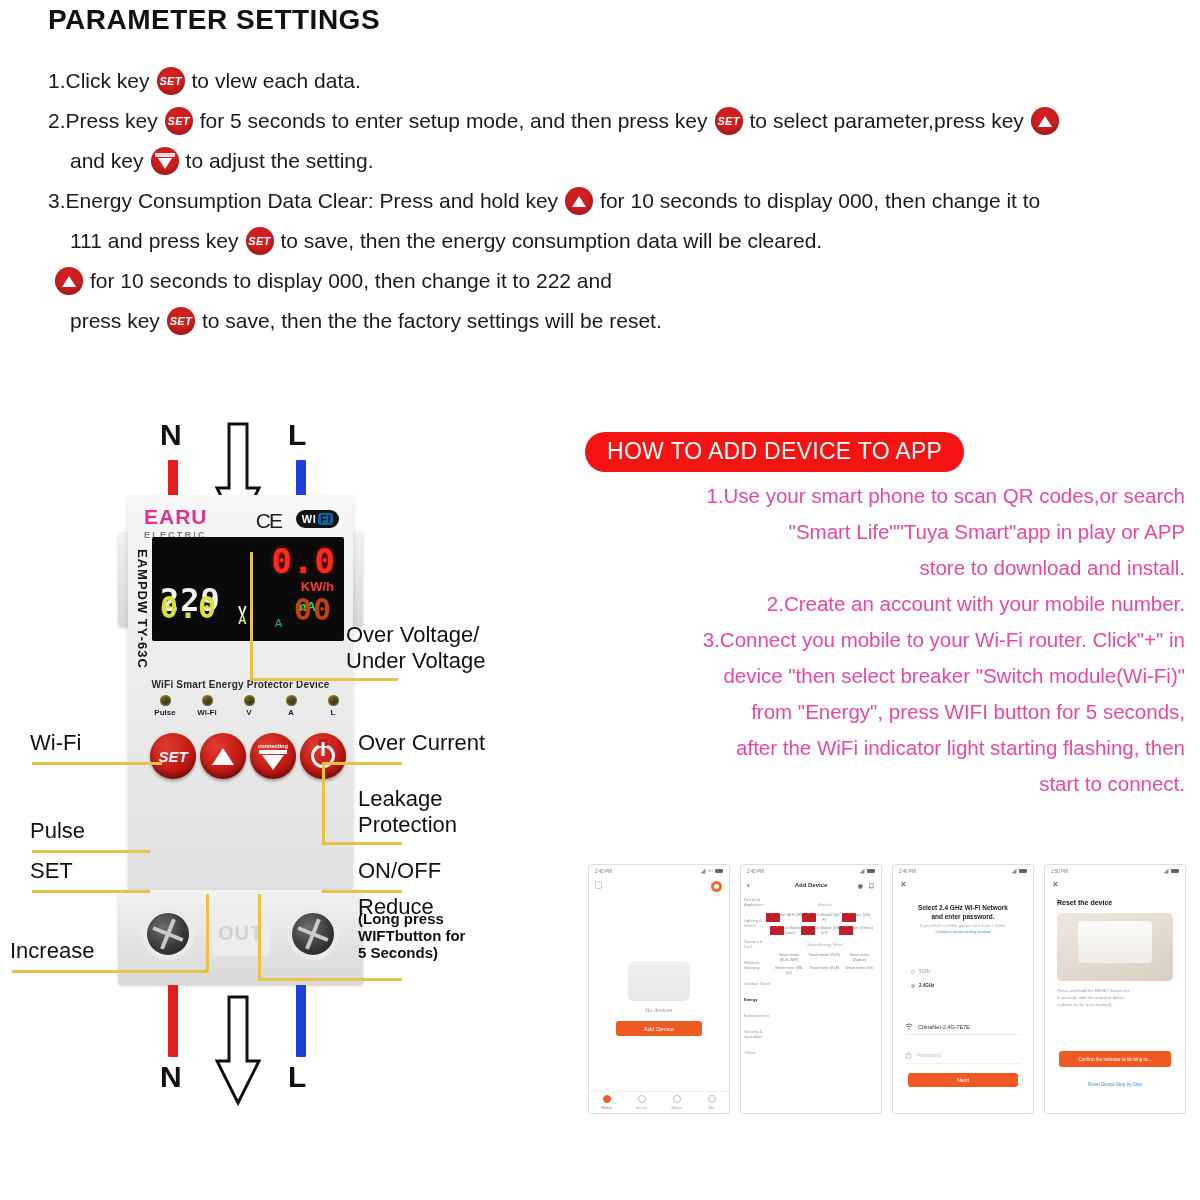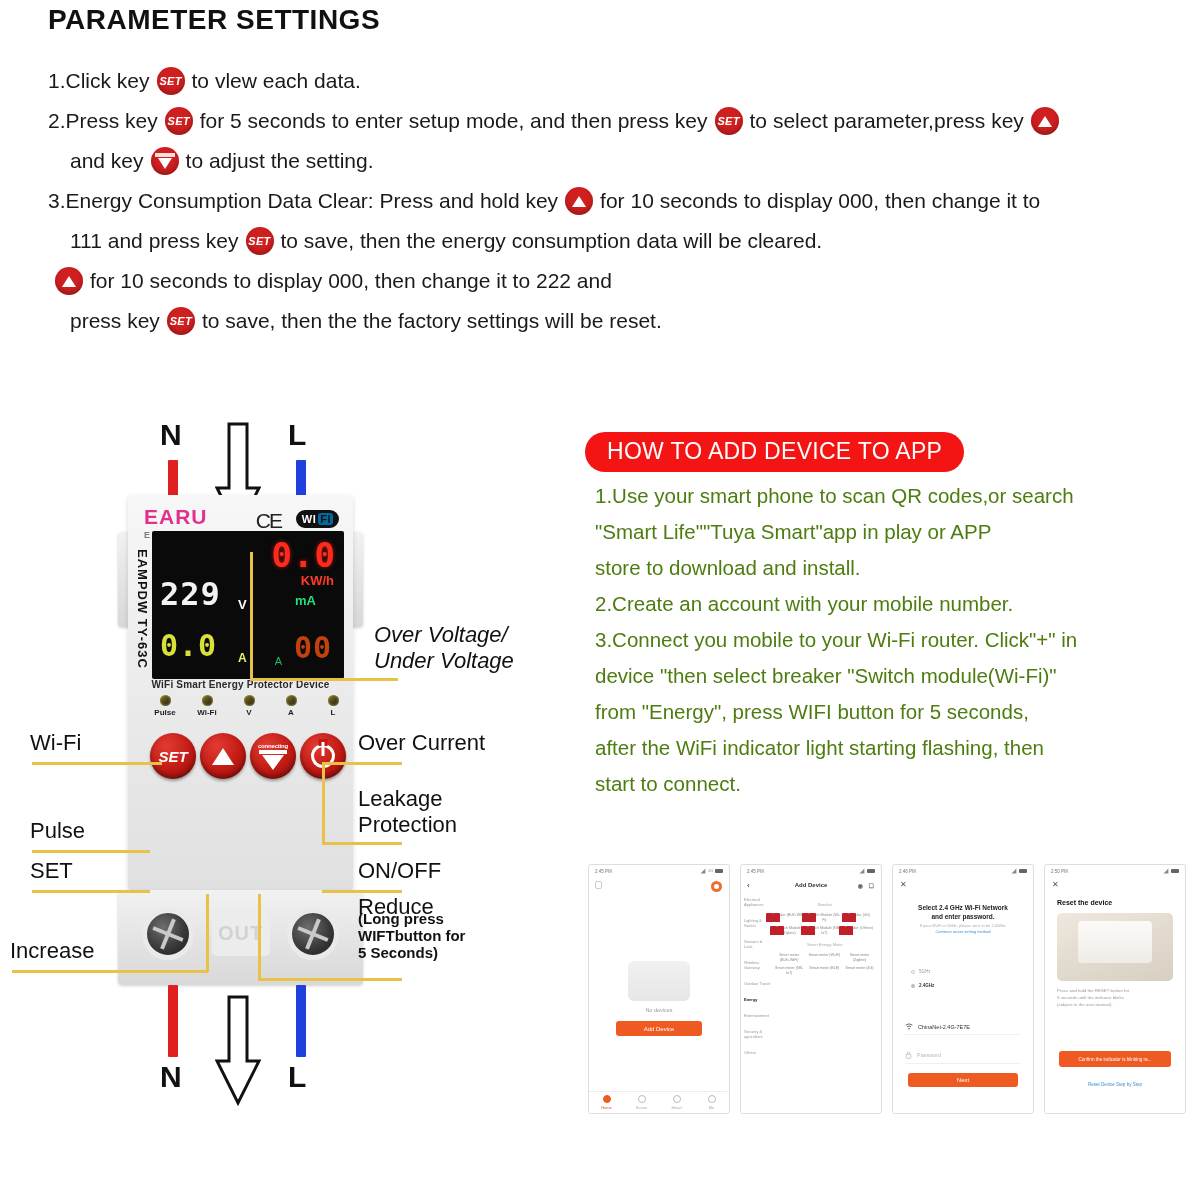--- a/index.html
+++ b/index.html
@@ -114,21 +114,21 @@
   }
   .wifimark i { font-style:normal; background:#0369a1; color:#111; border-radius:3px; padding:0 2px; }
 
   .modelv {
     position:absolute; left:4px; top:54px; height:140px; width:18px;
     writing-mode: vertical-rl; font-size:13px; font-weight:bold; color:#111;
     letter-spacing:1px;
   }
 
   .lcd {
-    position:absolute; left:24px; top:36px; width:192px; height:148px;
+    position:absolute; left:24px; top:42px; width:192px; height:104px;
     background:#0a0a0a; border-radius:2px; overflow:hidden;
   }
   .seg { font-family:"DejaVu Sans Mono", monospace; font-weight:bold; }
   .lcd .kwh-val {
     position:absolute; right:8px; top:4px; font-size:34px; color:#ff2a1c;
     letter-spacing:1px; text-shadow:0 0 4px rgba(255,40,20,.6);
   }
   .lcd .kwh-unit { position:absolute; right:10px; top:42px; font-size:13px; color:#ff3a2a; font-weight:bold;}
   .lcd .v-val {
     position:absolute; left:8px; top:44px; font-size:32px; color:#f2f2f2;
@@ -199,21 +199,21 @@
   .cline { position:absolute; background:#e8c14a; height:3px; }
   .cline.v { width:3px; height:auto; }
 
   
   .howto { position:absolute; left:585px; top:432px; width:600px; }
   .pill {
     display:inline-block; background:#f41414; color:#fff;
     font-size:23px; padding:6px 22px 7px; border-radius:22px;
     letter-spacing:.3px;
   }
-  .hline { font-size:20.5px; color:#4d7c0f; line-height:36px; white-space:nowrap; }
+  .hline { font-size:20.5px; color:#ec4899; line-height:36px; white-space:nowrap;text-align:right; }
   .howto .hl-wrap { margin-top:6px; padding-left:10px; }
 
   
   .shots { position:absolute; left:588px; top:864px; width:600px; height:252px; display:flex; gap:10px; }
   .phone {
     width:142px; height:250px; background:#fff;
     border:1px solid #ddd; border-radius:3px; position:relative;
     overflow:hidden; font-size:5px; color:#555;
   }
   .statusbar {
@@ -443,21 +443,21 @@
     <div class="callout" style="left:30px; top:418px;">Pulse</div>
     <div class="cline" style="left:32px; top:450px; width:118px;"></div>
 
     <div class="callout" style="left:30px; top:458px;">SET</div>
     <div class="cline" style="left:32px; top:490px; width:118px;"></div>
 
     <div class="callout" style="left:10px; top:538px;">Increase</div>
     <div class="cline" style="left:12px; top:570px; width:196px;"></div>
     <div class="cline v" style="left:206px; top:494px; height:78px; width:3px;"></div>
 
-    <div class="callout" style="left:374px; top:222px;font-style:italic;">
+    <div class="callout" style="left:346px; top:222px;">
       <div>Over Voltage/</div>
       <div>Under Voltage</div>
     </div>
     <div class="cline" style="left:250px; top:278px; width:148px;"></div>
     <div class="cline v" style="left:250px; top:152px; height:128px;"></div>
 
     <div class="callout" style="left:358px; top:330px;">Over Current</div>
     <div class="cline" style="left:322px; top:362px; width:80px;"></div>
 
     <div class="callout" style="left:358px; top:386px;">

